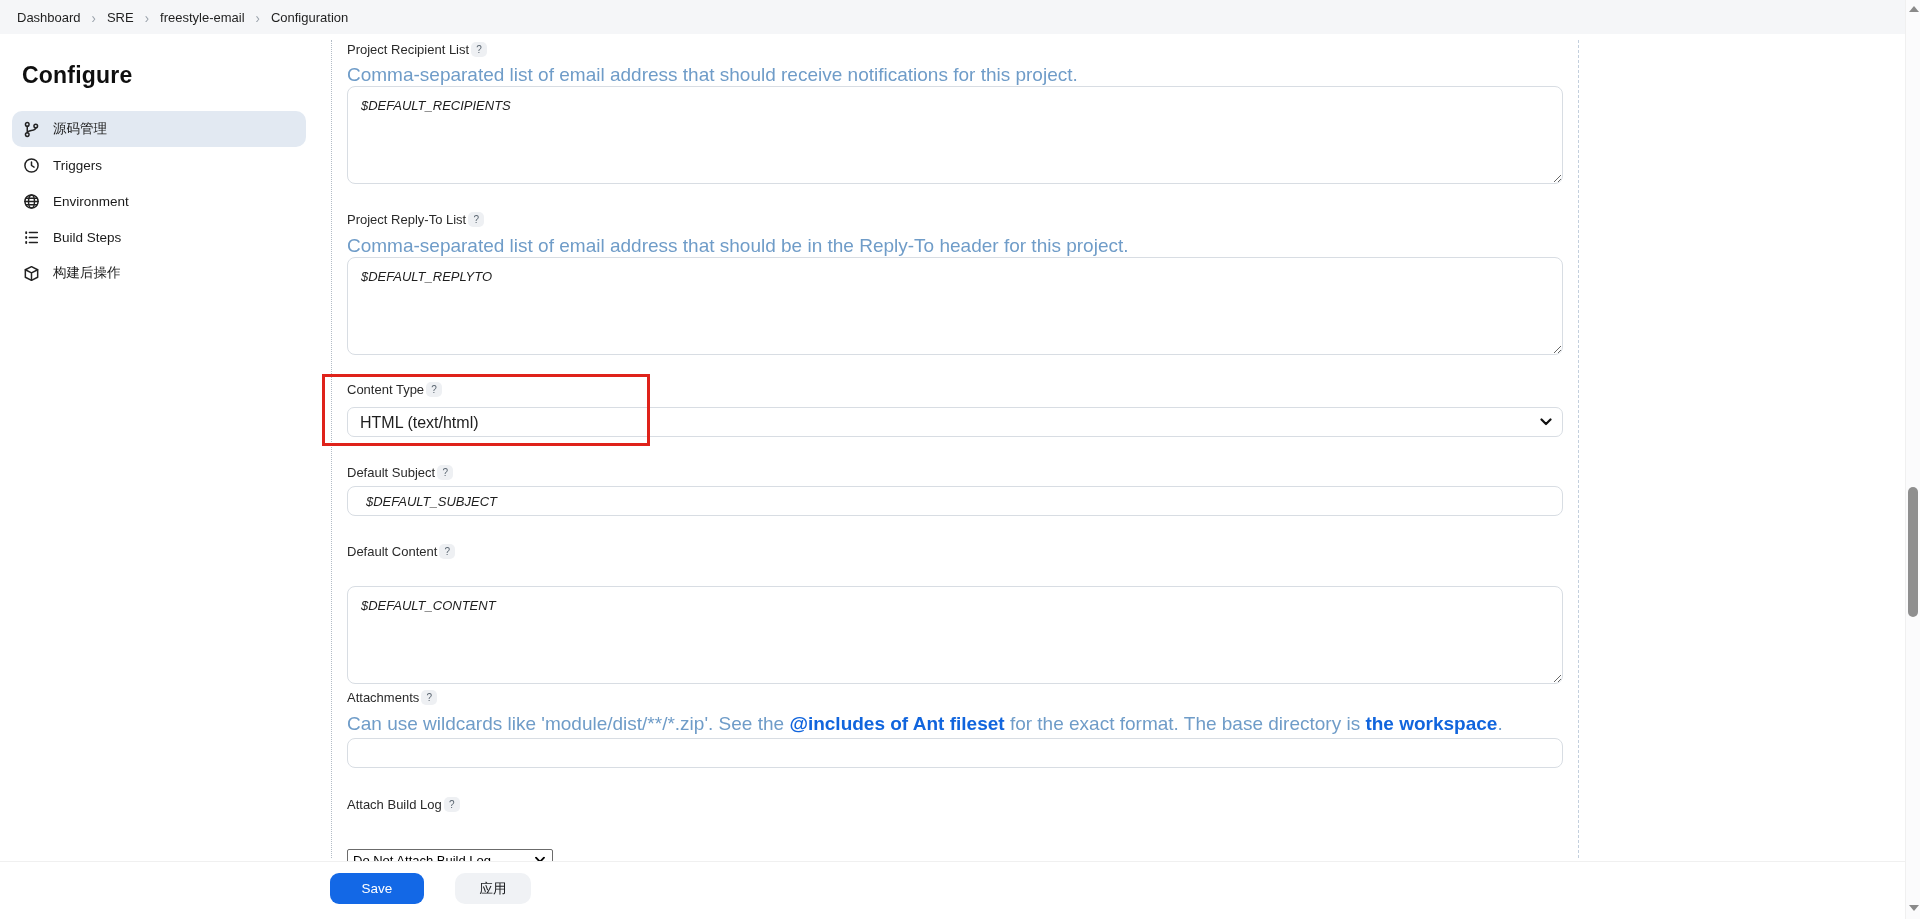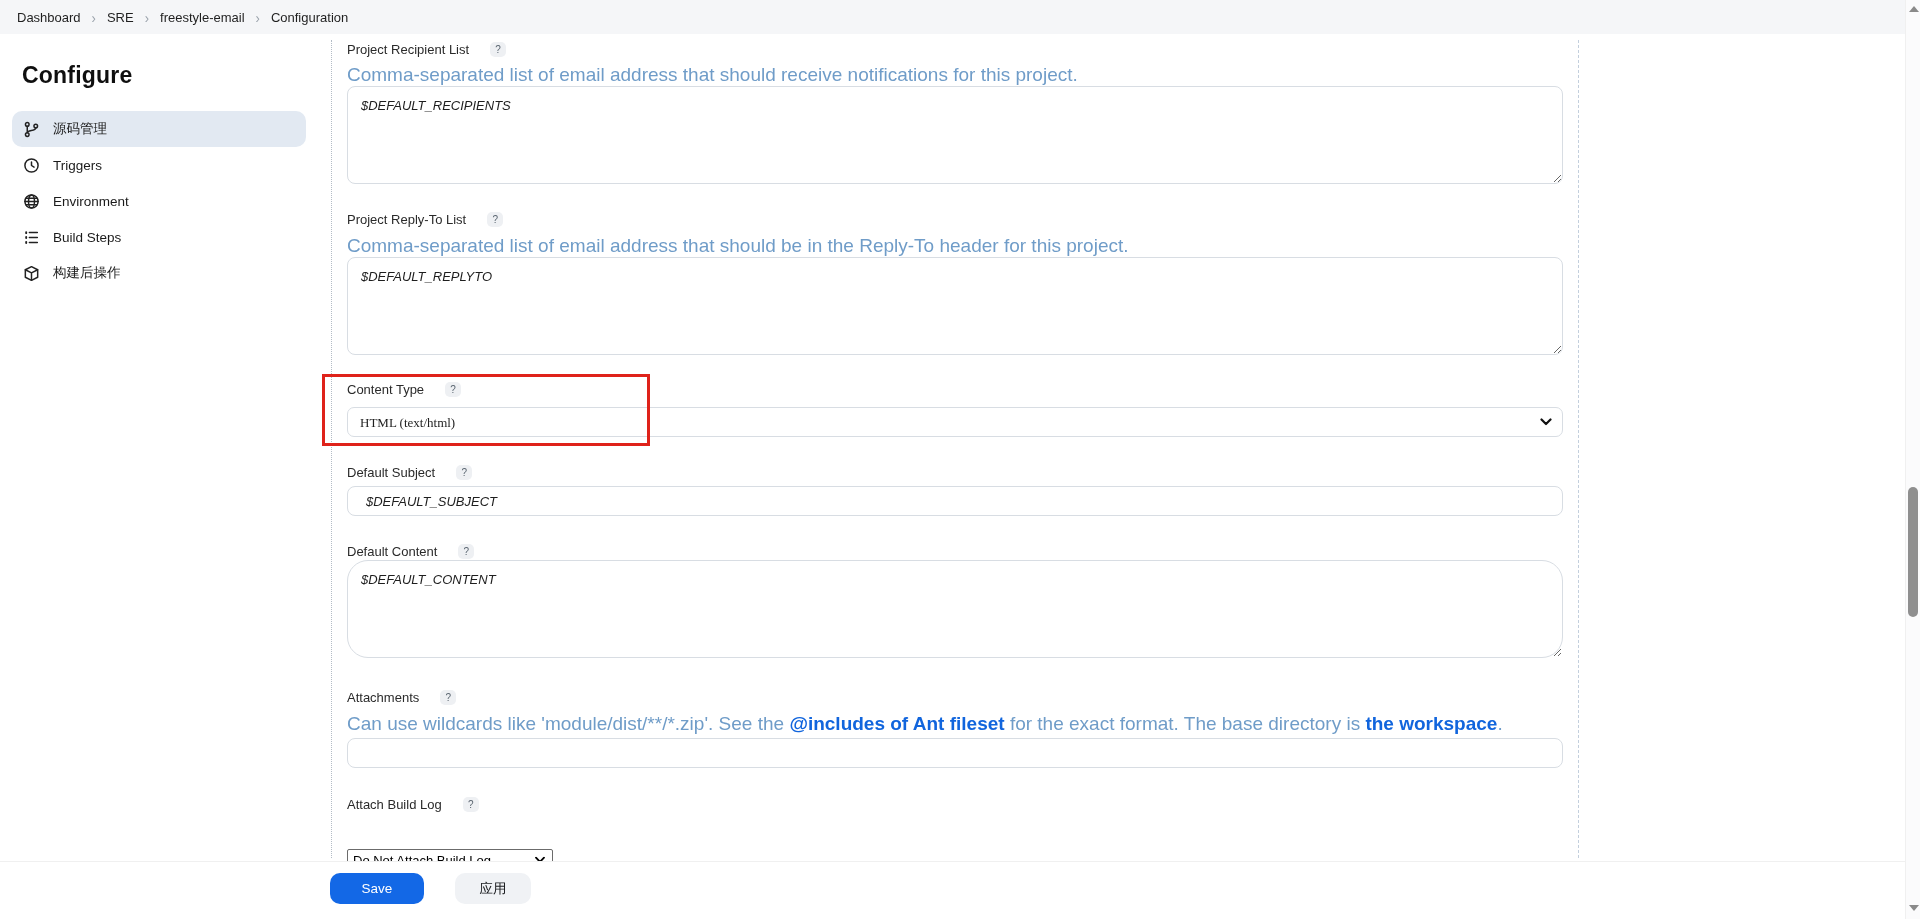--- a/index.html
+++ b/index.html
@@ -25,53 +25,53 @@
   .side-icon svg { width:17px; height:17px; stroke:#222; fill:none; stroke-width:1.4;
     stroke-linecap:round; stroke-linejoin:round; }
 
   
   .guide { position:absolute; top:40px; height:818px; width:0; }
   .guide.left  { left:331px;  border-left:1px dotted #b3bcc6; }
   .guide.right { left:1578px; border-left:1px dashed #c3cfdd; }
 
   
   .fld { position:absolute; left:347px; width:1216px; }
-  .fld-label { display:flex; align-items:center; gap:21px; font-size:13px; color:#2a2a2a; }
+  .fld-label { display:flex; align-items:center; gap:2px; font-size:13px; color:#2a2a2a; }
   .help-chip { width:16px; height:15px; border-radius:5px; background:#eef0f3; color:#5a6570;
     font-size:10px; display:inline-flex; align-items:center; justify-content:center; cursor:pointer; }
   .fld-help { font-size:19px; color:var(--help-color,#6f9cc8); }
   .fld-help a { color:var(--link-color,#1165dd); font-weight:700; text-decoration:none; cursor:pointer; }
   textarea.box, input.box { width:1216px; border:1.5px solid #d8dde3; border-radius:8px;
     background:#fff; font-family:"Liberation Sans","DejaVu Sans",sans-serif;
     font-size:13px; color:#1e1e1e; padding:10px 13px; outline:none;font-style:italic; }
   textarea.box { height:98px; resize:both; line-height:1.35; }
   input.box { height:30px; padding:0 13px; }
   .select-wrap { position:relative; width:1216px; height:30px; }
   select.big { appearance:none; -webkit-appearance:none; width:1216px; height:30px;
-    border:1.5px solid #d8dde3; border-radius:7px; background:#fff; font-size:13px; color:#1e1e1e;
+    border:1.5px solid #d8dde3; border-radius:7px; background:#fff; font-size:16px; color:#1e1e1e;
     padding:0 30px 0 12px; outline:none;
-    font-family:Liberation Serif, serif; }
+    font-family:Liberation Sans, sans-serif; }
   .select-wrap.small, select.native { width:206px; }
   select.native { appearance:none; -webkit-appearance:none; height:22px; border:1px solid #6b6b6b;
     border-radius:2px; background:#fff; font-size:13px; color:#000; padding:0 24px 0 5px; outline:none;
     font-family:"Liberation Sans","DejaVu Sans",sans-serif; }
   .select-wrap.small { height:22px; }
   .chev { position:absolute; right:11px; top:50%; transform:translateY(-50%); pointer-events:none; }
   .chev svg { display:block; }
 
   
   .annotation { position:absolute; left:322px; top:374px; width:328px; height:72px;
     border:3px solid var(--annotation-red,#df221a); pointer-events:none; z-index:20; }
 
   
   .footer { position:absolute; left:0; top:862px; width:1905px; height:57px; background:#fff;
     box-shadow:0 -1px 0 #f0f0f0; z-index:10; }
   .btn { position:absolute; top:11px; height:31px; border:none; border-radius:10px;
     font-size:13.5px; cursor:pointer; font-family:"Liberation Sans","DejaVu Sans",sans-serif; }
-  .btn.save { left:330px; width:94px; background:var(--accent,#1368e6); color:#fff; }
+  .btn.save { left:330px; width:94px; background:var(--accent,#1368e6); color:#fff;border-radius:9px; }
   .btn.apply { left:455px; width:76px; background:#f0f2f5; color:#16181b; }
 
   
   .scrollbar { position:absolute; right:0; top:0; width:15px; height:919px; background:#fbfbfc;
     border-left:1px solid #f0f0f0; z-index:30; }
   .sb-thumb { position:absolute; left:2px; top:487px; width:10px; height:130px;
     border-radius:5px; background:#8f8f8f; cursor:pointer; }
   .sb-arrow { position:absolute; left:3px; width:0; height:0; cursor:pointer;
     border-left:5px solid transparent; border-right:5px solid transparent; }
   .sb-arrow.up { top:6px; border-bottom:6px solid #8a8a8a; }
@@ -181,21 +181,21 @@
   <div class="fld fld-label" style="top:465px">
     <span>Default Subject</span>
     <span class="help-chip">?</span>
   </div>
   <input class="fld box" style="top: 486px; padding-left: 18px;" value="$DEFAULT_SUBJECT">
 
   <div class="fld fld-label" style="top:544px">
     <span>Default Content</span>
     <span class="help-chip">?</span>
   </div>
-  <textarea class="fld box" style="top: 560px; border-radius: 21px;">$DEFAULT_CONTENT</textarea>
+  <textarea class="fld box" style="top: 586px;">$DEFAULT_CONTENT</textarea>
 
   <div class="fld fld-label" style="top:690px">
     <span>Attachments</span>
     <span class="help-chip">?</span>
   </div>
   <div class="fld fld-help" style="top:713px">
     <span>Can use wildcards like 'module/dist/**/*.zip'. See the </span><a>@includes of Ant fileset</a><span> for the exact format. The base directory is </span><a>the workspace</a><span>.</span>
   </div>
   <input class="fld box" style="top: 738px;" value="">
 

